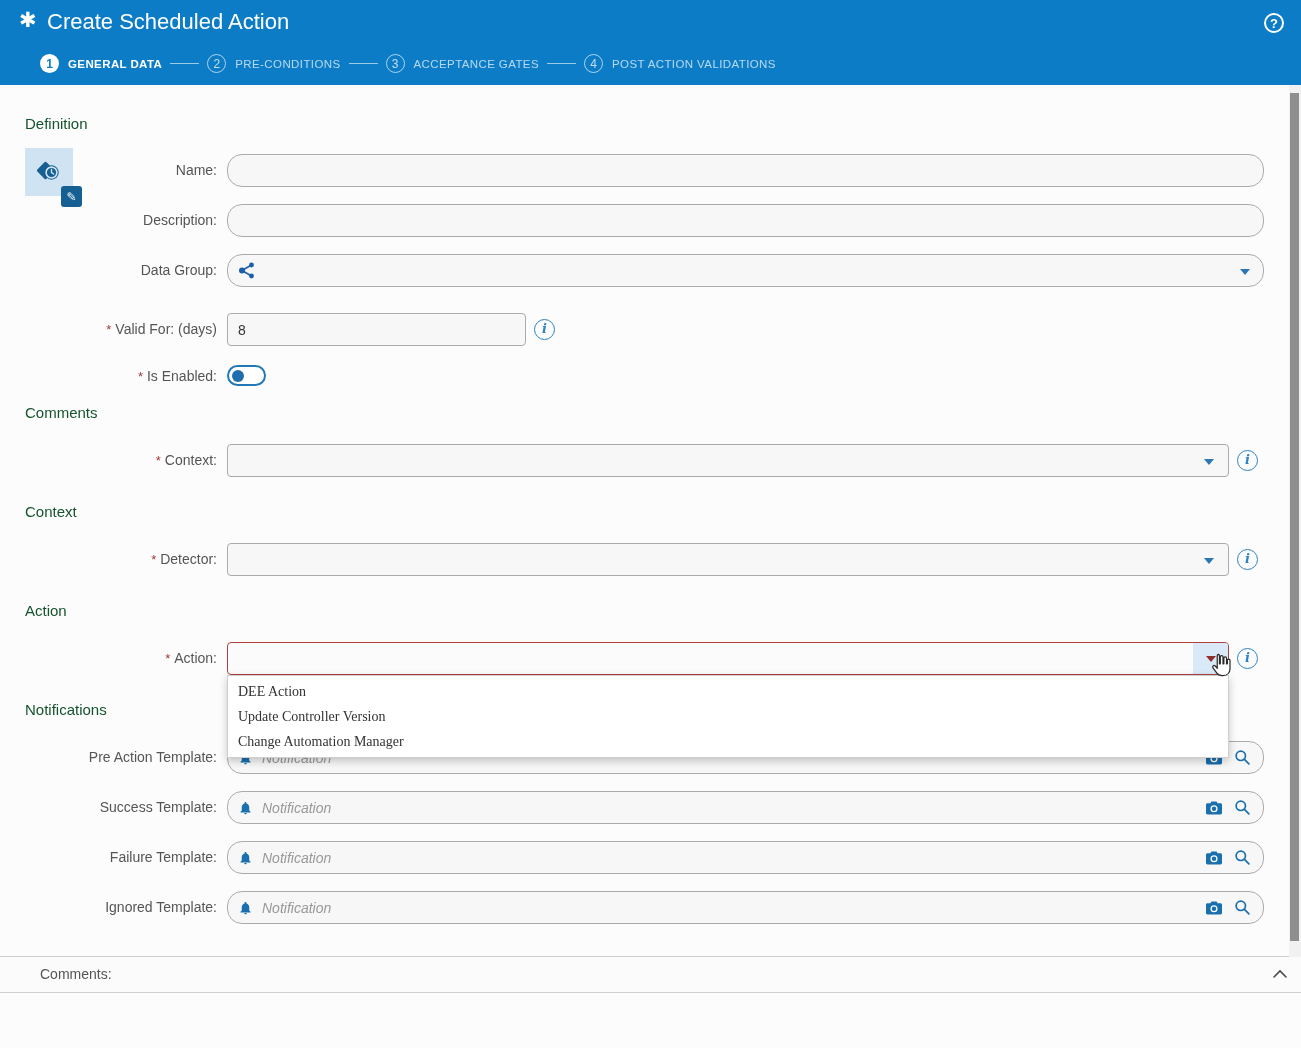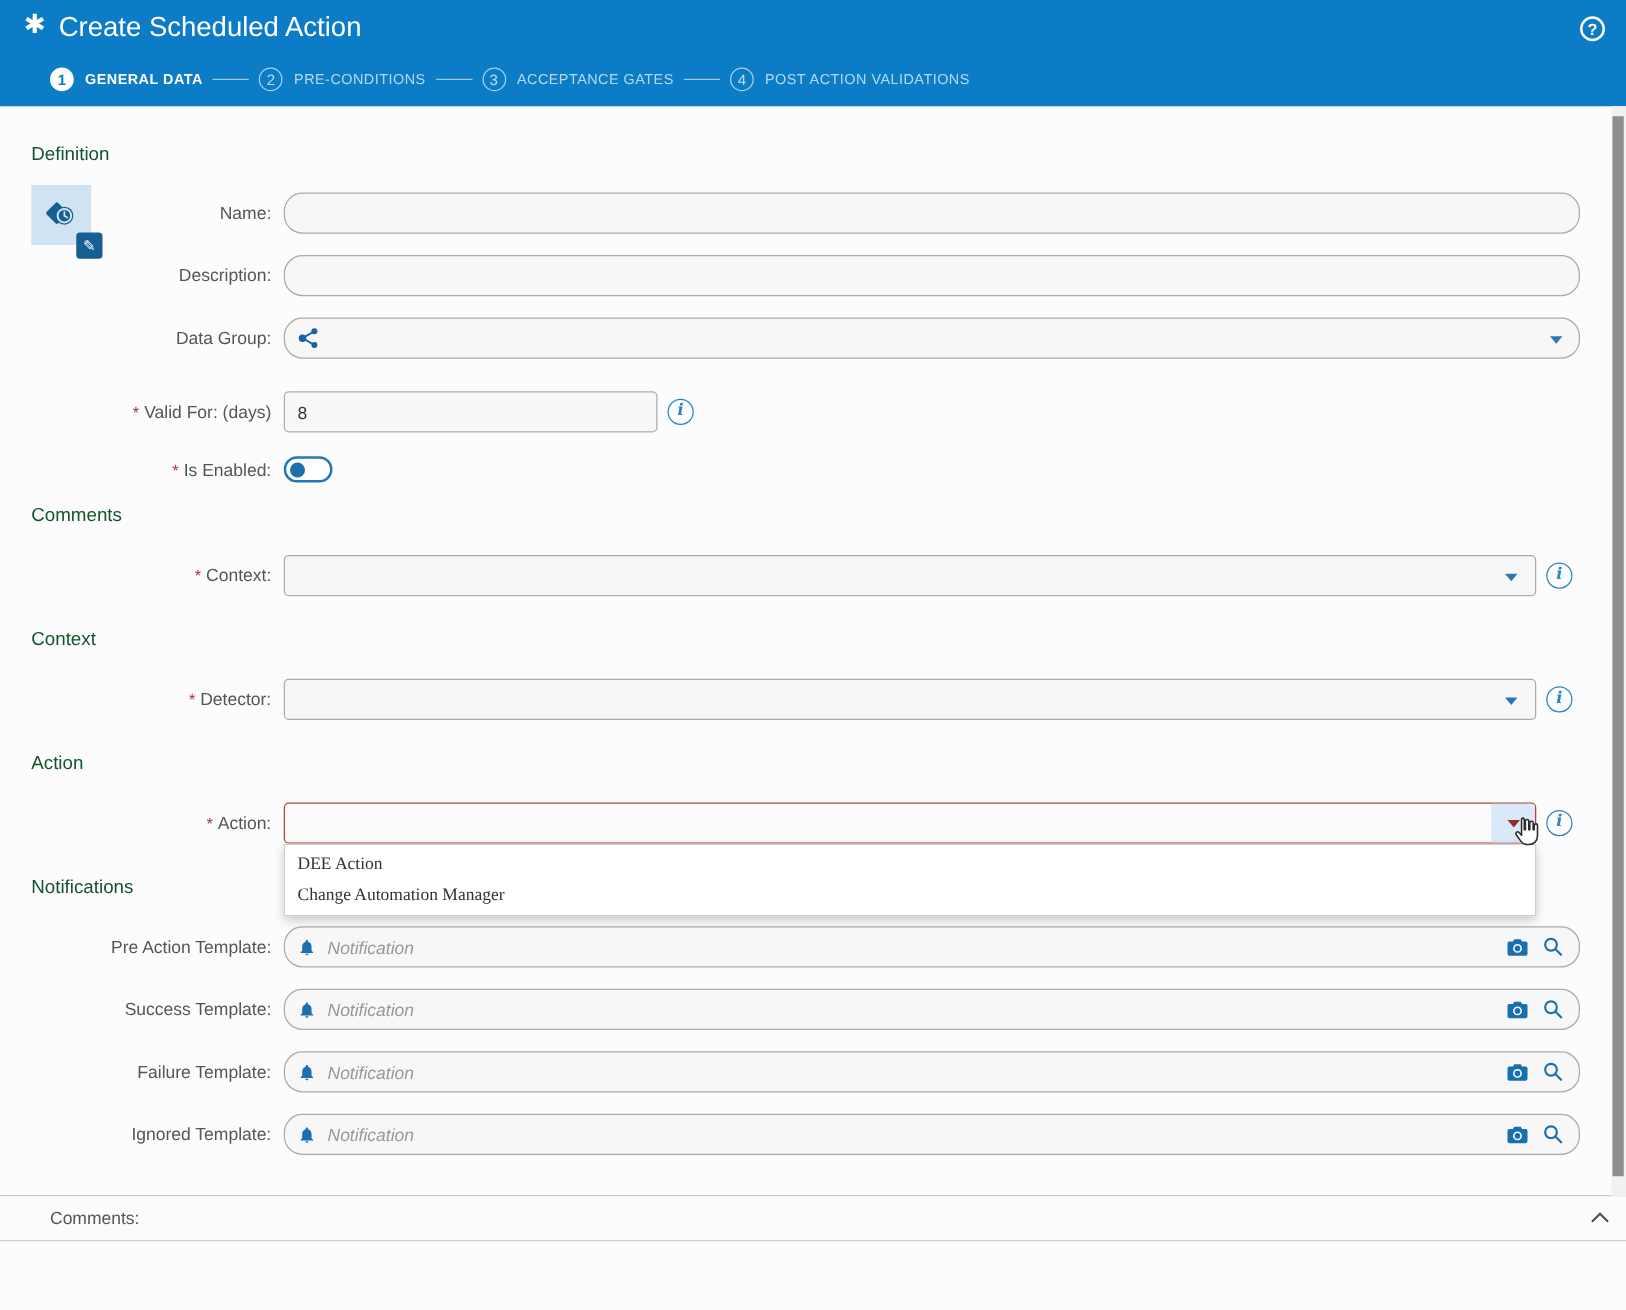--- a/index.html
+++ b/index.html
@@ -277,20 +277,21 @@
   </div>
   <div class="field w-combo error" style="top:642px">
     <div class="combo-btn hl">
       <span class="caret-red"></span>
     </div>
   </div>
   <div class="info-icon" style="left:1237px; top:648px">i</div>
 
   <div class="dropdown-panel">
     <div class="dropdown-item">DEE Action</div>
+    <div class="dropdown-item">Update Controller Version</div>
     <div class="dropdown-item">Change Automation Manager</div>
   </div>
 
   <div class="section-heading" style="top:701px">Notifications</div>
 
   <div class="row-label" style="top:749px"><span>Pre Action Template:</span></div>
   <div class="field w-full" style="top:741px">
     <span class="bell-wrap">
       <svg width="15" height="16" viewBox="0 0 24 24">
           <path fill="#1a6fae" d="M12 22c1.1 0 2-.9 2-2h-4c0 1.1.9 2 2 2zm6-6v-5c0-3.1-1.6-5.6-4.5-6.3v-.7C13.5 3.1 12.8 2.5 12 2.5s-1.5.6-1.5 1.5v.7C7.6 5.4 6 7.9 6 11v5l-2 2v1h16v-1l-2-2z"></path>

